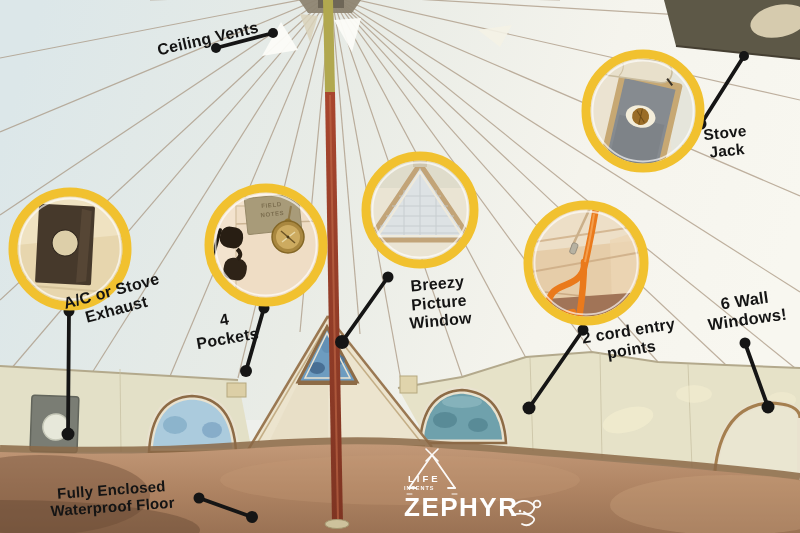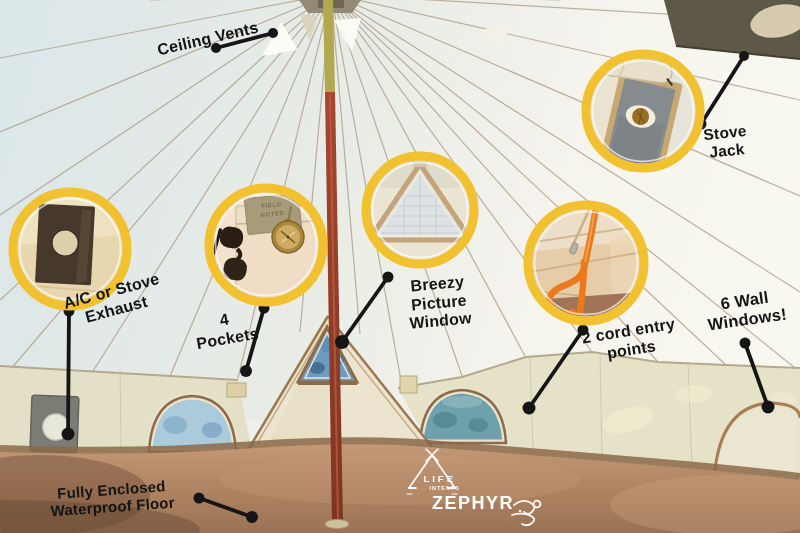--- a/index.html
+++ b/index.html
@@ -2,21 +2,21 @@
 <html><head>
 <meta charset="utf-8">
 <style>
   html,body{margin:0;padding:0;background:#ffffff;}
   #stage{position:relative;width:800px;height:533px;overflow:hidden;background:#eef0ec;
          font-family:"Liberation Sans",sans-serif;}
   #scene{position:absolute;left:0;top:0;}
   .label{position:absolute;font-weight:bold;color:#141414;text-align:center;line-height:1.16;
          letter-spacing:.2px;transform-origin:center center;white-space:nowrap;}
   .lbl-line{display:block;}
-  .logo-text{position:absolute;color:#ffffff;text-align:right;line-height:1;}
+  .logo-text{position:absolute;color:#ffffff;text-align:left;line-height:1;}
   .logo-life{letter-spacing:3px;font-weight:bold;}
   .logo-sub{letter-spacing:1px;font-weight:bold;text-transform:uppercase;opacity:.95;}
   .logo-product{font-weight:bold;letter-spacing:1.5px;}
   .notebook-text{position:absolute;font-weight:bold;text-align:center;color:#7c6e4f;
                  letter-spacing:.6px;line-height:1.5;transform:rotate(-6deg);}
 </style>
 </head>
 <body>
 
 <div id="stage">
@@ -374,15 +374,15 @@
   <span class="lbl-line">Waterproof Floor</span>
 </div>
 
 <div class="notebook-text" style="left:248px;top:201px;width:48px;font-size:6px;">
   <span class="lbl-line">FIELD</span>
   <span class="lbl-line">NOTES</span>
 </div>
 
 <div class="logo-text logo-life" style="left: 408px; top: 474px; width: 48px; font-size: 9.5px; color: rgb(255, 255, 255);">LIFE</div>
 <div class="logo-text logo-sub" style="left: 404px; top: 486px; width: 56px; font-size: 5.5px; color: rgb(255, 255, 255);">inTents</div>
-<div class="logo-text logo-product" style="left: 404px; top: 494px; width: 110px; font-size: 18px; color: rgb(255, 255, 255);">ZEPHYR</div>
+<div class="logo-text logo-product" style="left: 404px; top: 494px; width: 110px; font-size: 26px; color: rgb(255, 255, 255);">ZEPHYR</div>
 
 </div>
 
 </body></html>

